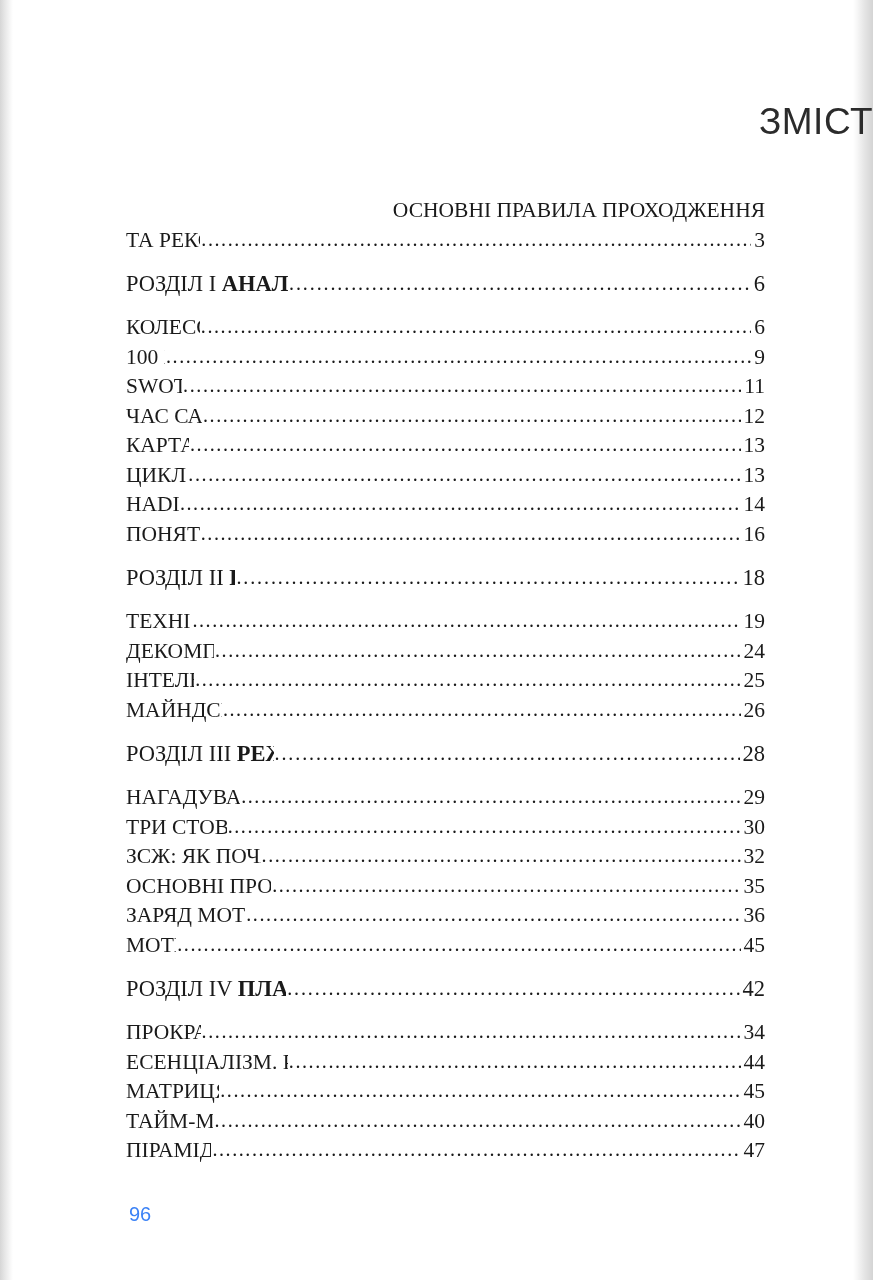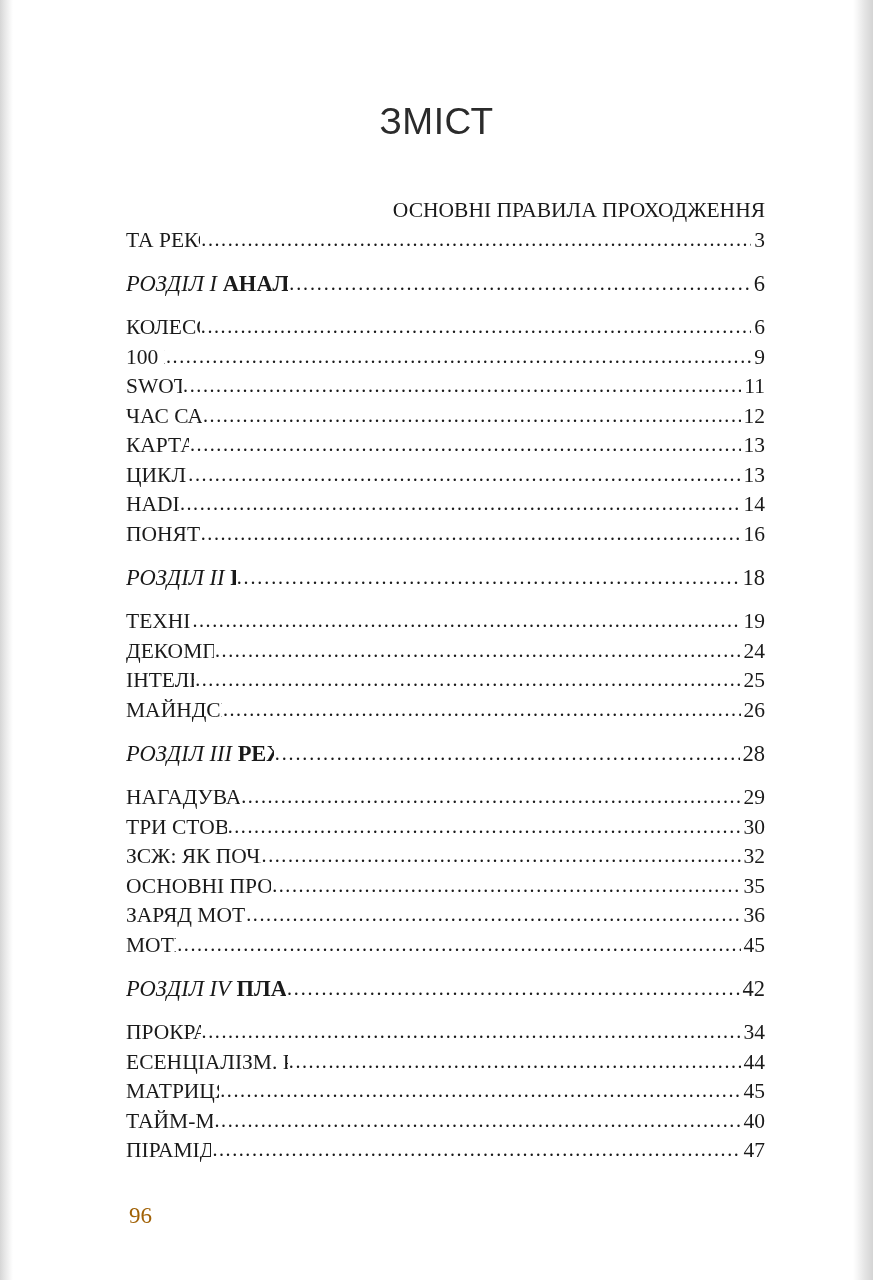--- a/index.html
+++ b/index.html
@@ -35,21 +35,21 @@
     width: 20px; height: 100%;
     background: linear-gradient(to left, #d4d4d4 0%, #e4e4e4 40%, #f7f7f7 80%, #ffffff 100%);
     pointer-events: none;
   }
 
   .page-title {
     position: absolute;
     top: 101px;
     left: 0;
     width: 873px;
-    text-align: center;
+    text-align: right;
     font-family: "Liberation Sans", "DejaVu Sans", sans-serif;
     font-size: 37px;
     font-weight: 400;
     letter-spacing: 0.5px;
     color: #2b2b2b;
   }
 
   .toc {
     position: absolute;
     top: 196px;
@@ -101,36 +101,35 @@
 
   
   .toc-entry.section {
     font-size: 22.5px;
     line-height: 30px;
     margin-top: 14px;
     margin-bottom: 14px;
   }
   .toc-entry.section .sec-num {
     font-weight: 400;
-    font-style: italic;
   }
   .toc-entry.section .sec-title {
     font-weight: 700;
   }
   .toc-entry.section .leader {
     letter-spacing: 1.9px;
   }
 
   .folio {
     position: absolute;
     left: 129px;
     top: 1203px;
-    font-family: Liberation Serif, serif;
-    font-size: 23px;
-    color: #a16207;
+    font-family: Liberation Sans, sans-serif;
+    font-size: 20px;
+    color: #3b82f6;
   }
 </style>
 </head>
 <body>
 
 <div class="page">
 
   <div class="edge-left"></div>
   <div class="edge-right"></div>
 

